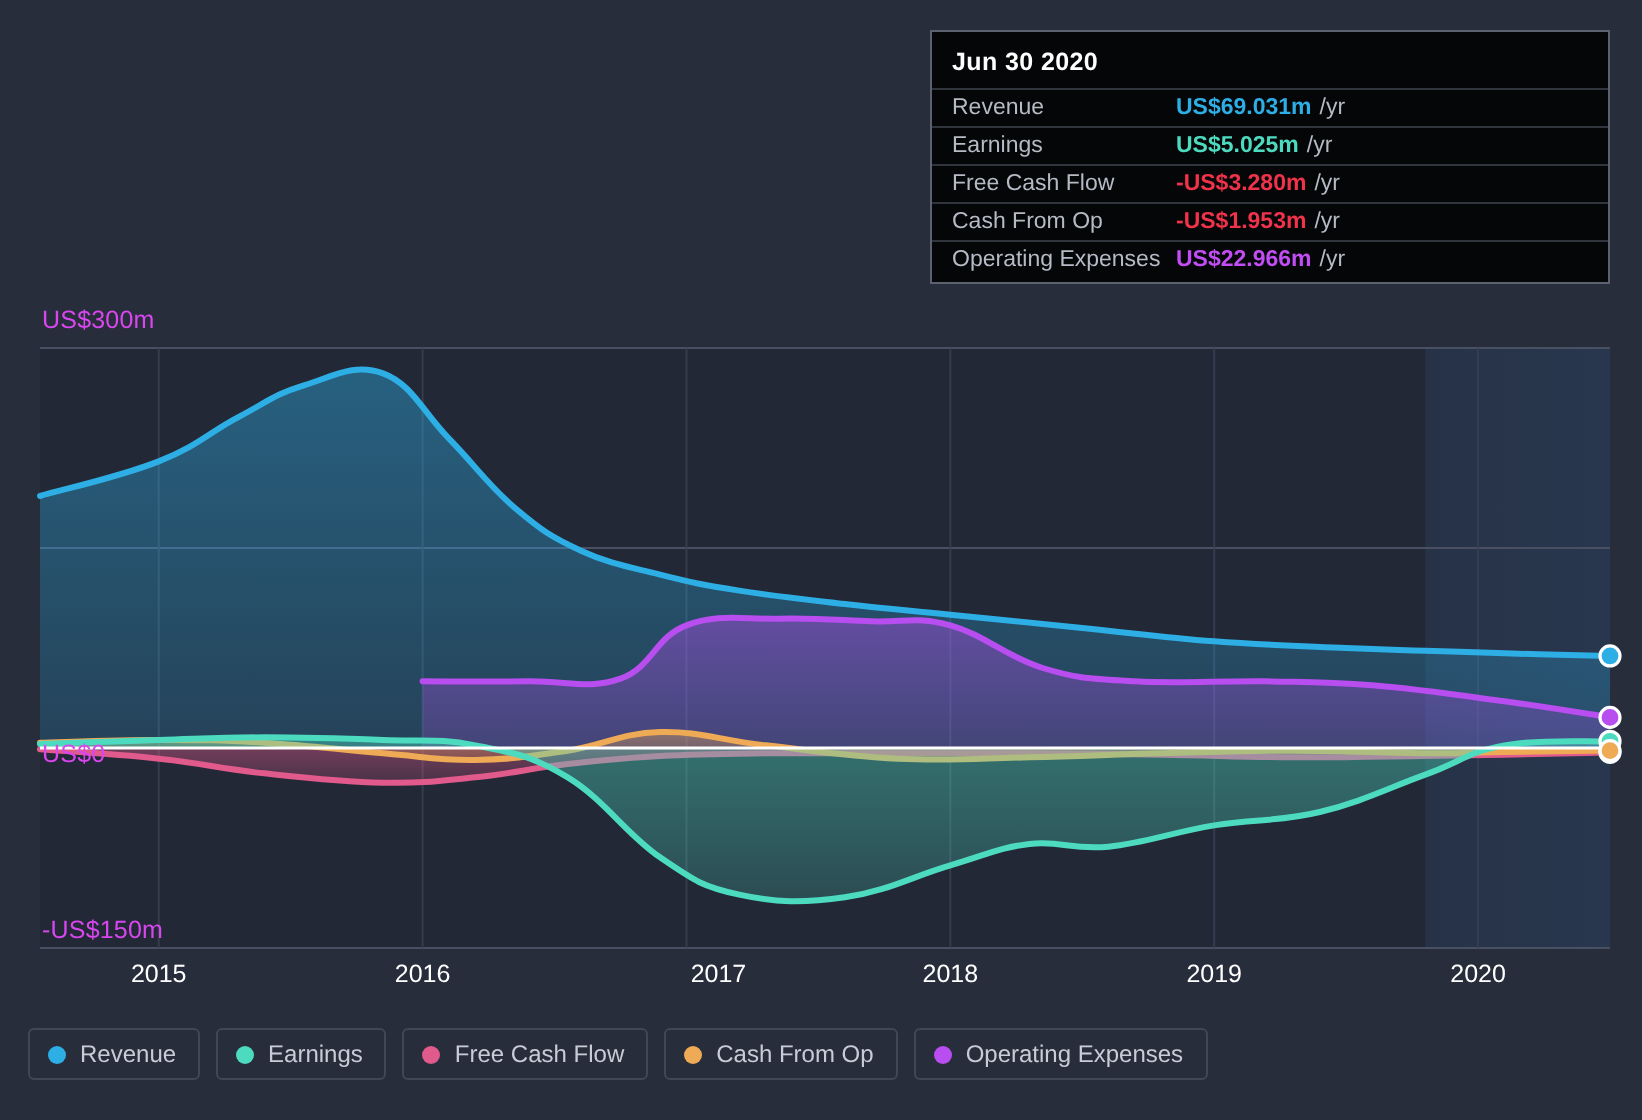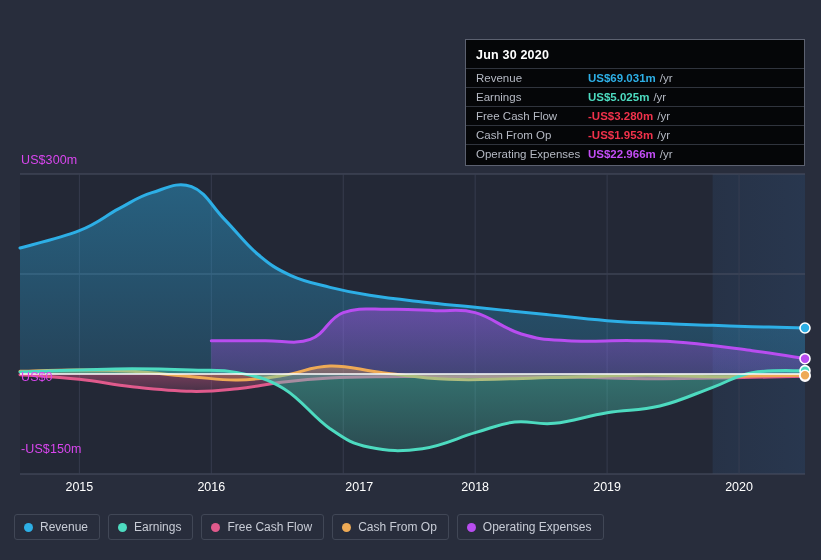--- a/index.html
+++ b/index.html
@@ -15,34 +15,34 @@
   
   #chart-svg{position:absolute;left:0;top:0;width:821px;height:505px;display:block;}
 
   
   .ylab{
     position:absolute;color:#d946ef;font-size:12.5px;letter-spacing:.1px;
     white-space:nowrap;
   }
   #ylab-top{left:21px;top:153px;}
   #ylab-zero{left:21px;top:354px;margin-top:16px;}
-  #ylab-bot{left:21px;top:442px;}
+  #ylab-bot{left:21px;top:458px;}
 
   
   .xlab{
     position:absolute;color:#ffffff;font-size:12.5px;top:480px;
     transform:translateX(-50%);white-space:nowrap;
   }
 
   
   #tooltip{
     position:absolute;left:465px;top:15px;width:340px;
     background:#050608;border:1px solid #5c6170;
     box-sizing:border-box;padding:6px 0 2px 0;
-    font-size:11.5px;color:#cfd3dc;margin-top:24px;
+    font-size:11.5px;color:#cfd3dc;
   }
   #tt-date{
     color:#ffffff;font-weight:bold;font-size:12.5px;
     padding:2px 10px 6px 10px;letter-spacing:.2px;
   }
   .tt-row{
     display:flex;align-items:baseline;
     padding:3px 10px 3px 10px;
     border-top:1px solid #30343d;
   }

